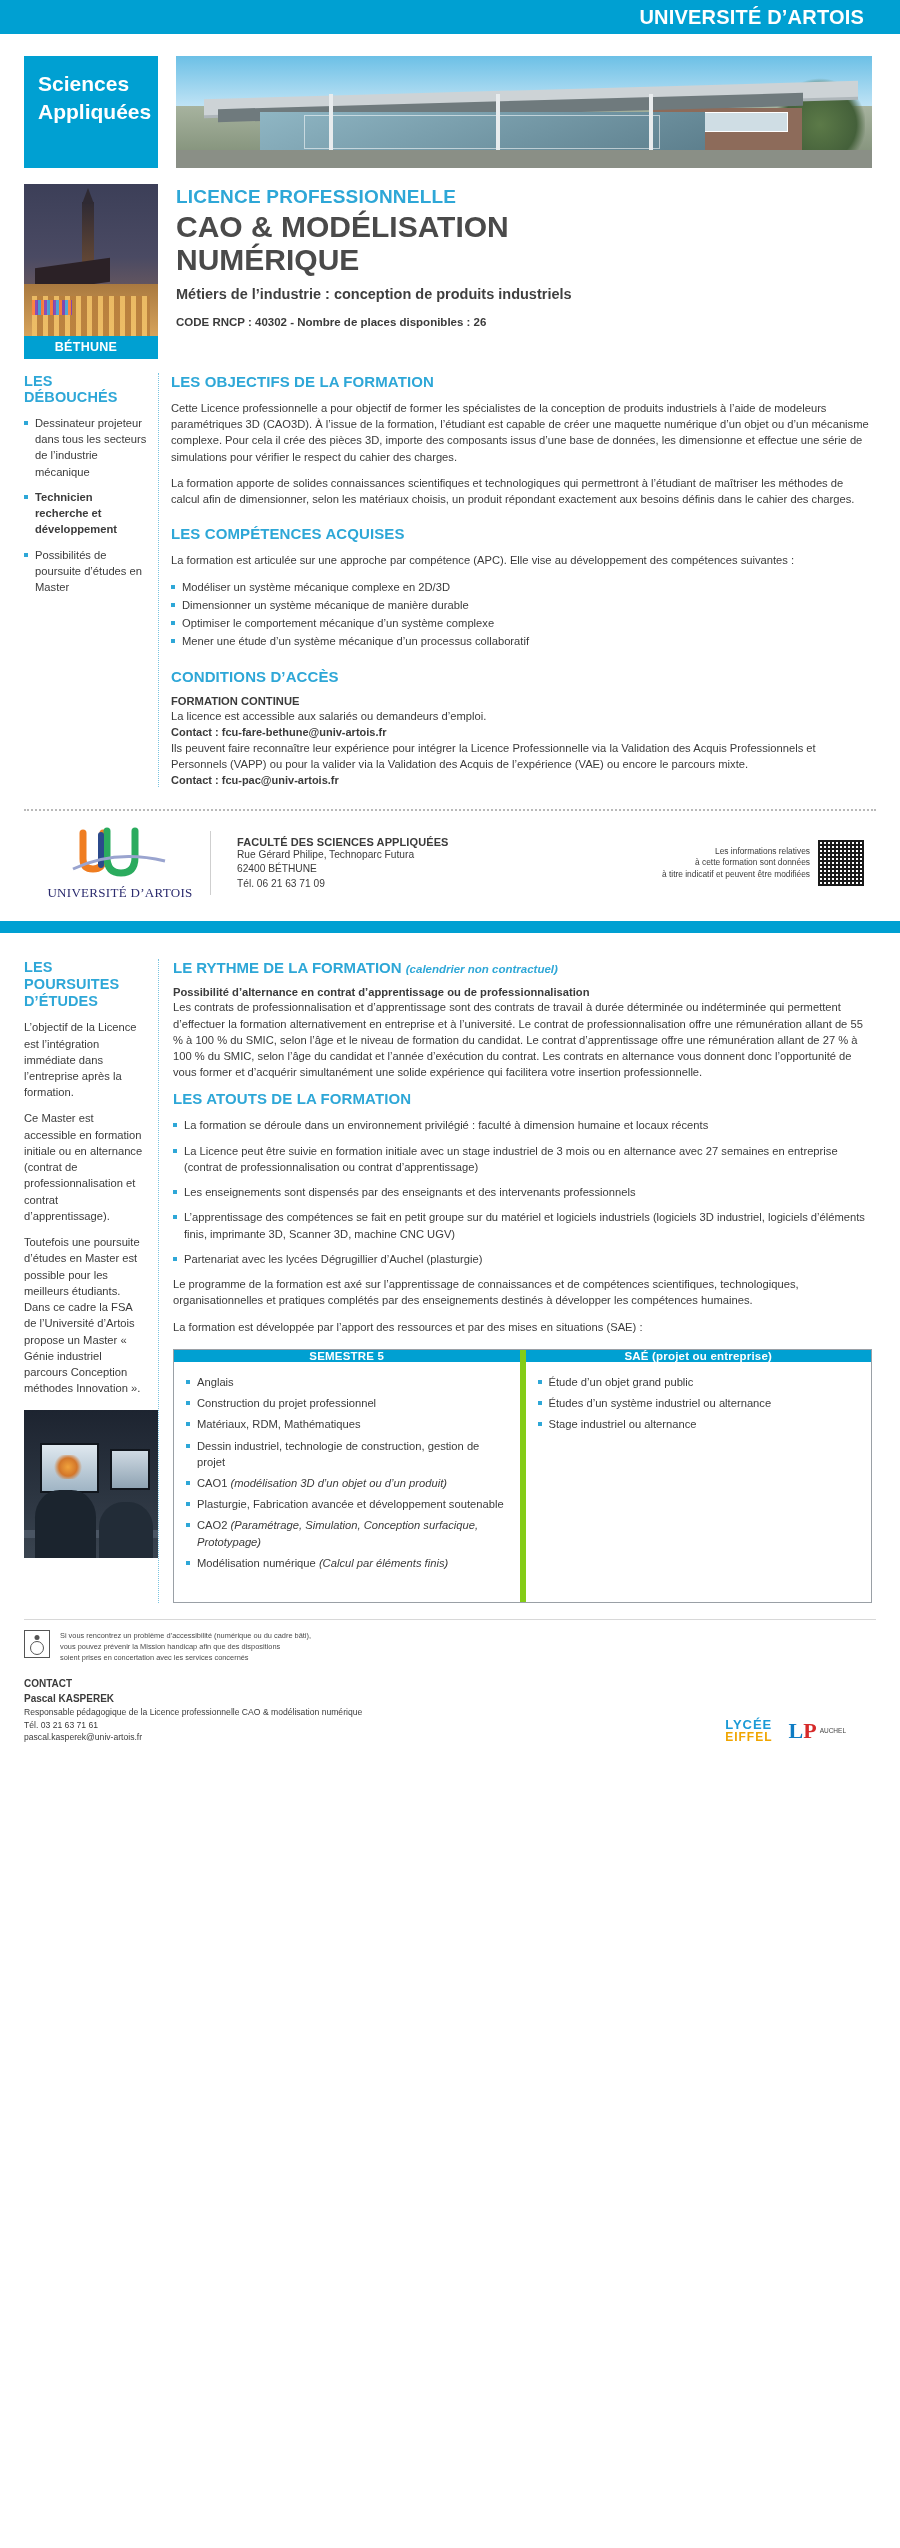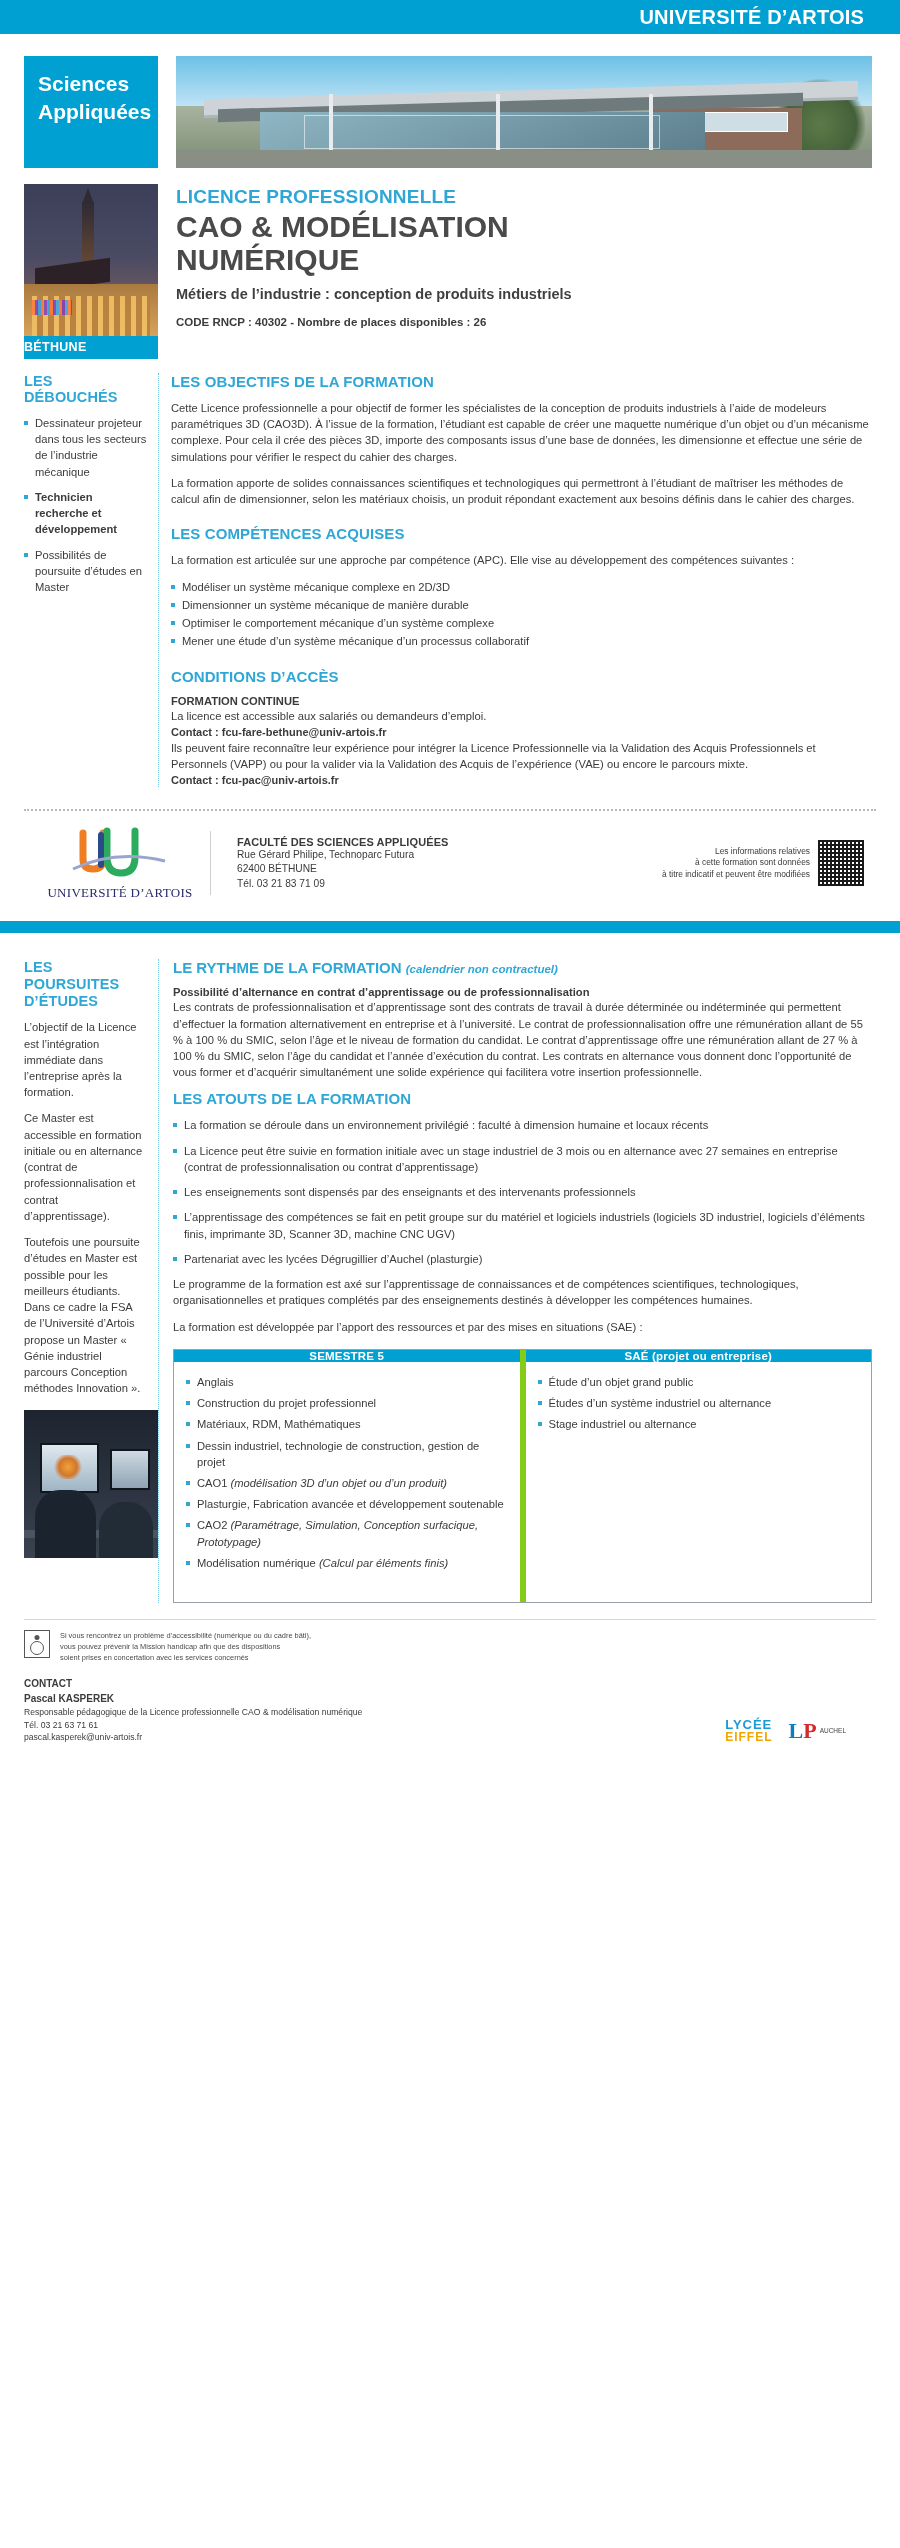--- a/index.html
+++ b/index.html
@@ -78,21 +78,21 @@
   .tw-spire { position:absolute; left:48%; top:12%; width:12px; height:58%; background:linear-gradient(#2f2a33,#7a5436); transform:translateX(-50%);}
   .tw-spire:before{content:"";position:absolute;left:50%;top:-14px;transform:translateX(-50%);border-left:6px solid transparent;border-right:6px solid transparent;border-bottom:16px solid #2f2a33;}
   .tw-roof { position:absolute; left:8%; top:52%; width:56%; height:16%; background:#2b2126; transform:skewY(-8deg);}
   .tw-base { position:absolute; left:0; right:0; bottom:0; height:34%; background:linear-gradient(#a9793f,#d7a35b);}
   .tw-glow { position:absolute; left:6%; bottom:0; width:88%; height:26%;
              background:repeating-linear-gradient(90deg,#f0c067 0 5px,#b9803d 5px 11px); opacity:.9;}
   .tw-lights{ position:absolute; left:6%; bottom:14%; width:30%; height:10%;
              background:repeating-linear-gradient(90deg,#ff7a3c 0 3px,#7b3cc0 3px 6px,#35a2e8 6px 9px); opacity:.85;}
   .tower-label {
     background:#00a0d2; color:#fff; font-size:12.5px; font-weight:bold;
-    text-align:left; padding:4px 10px 5px 0; letter-spacing:.3px;
+    text-align:center; padding:4px 10px 5px 0; letter-spacing:.3px;
   }
 
   .titles { flex:1; padding-top: 2px; }
   .lic { color:#2ea7d7; font-size:19px; font-weight:bold; letter-spacing:.2px; }
   .main-title { color:#4a4a4a; font-size:30px; font-weight:bold; line-height:1.1; margin-top:2px; }
   .subtitle { color:#3f3f3f; font-size:14.5px; font-weight:bold; margin-top:10px; }
   .rncp { color:#3b3b3b; font-size:11.5px; font-weight:bold; margin-top:14px; }
 
   
   .body2col {
@@ -308,21 +308,21 @@
           <path d="M8 44 Q50 24 100 36" stroke="#9aa4cf" stroke-width="3" fill="none"></path>
         </svg>
       </div>
       <div class="logo-name">UNIVERSITÉ D’ARTOIS</div>
     </div>
     <div class="vdiv"></div>
     <div class="fac">
       <div class="t">FACULTÉ DES SCIENCES APPLIQUÉES</div>
       <div class="l">Rue Gérard Philipe, Technoparc Futura</div>
       <div class="l">62400 BÉTHUNE</div>
-      <div class="l">Tél. 03 21 83 71 09</div>
+      <div class="l">Tél. 06 21 63 71 09</div>
     </div>
     <div class="noticewrap">
       <div class="notice">
         <div>Les informations relatives</div>
         <div>à cette formation sont données</div>
         <div>à titre indicatif et peuvent être modifiées</div>
       </div>
       <div class="qr"></div>
     </div>
   </div>

